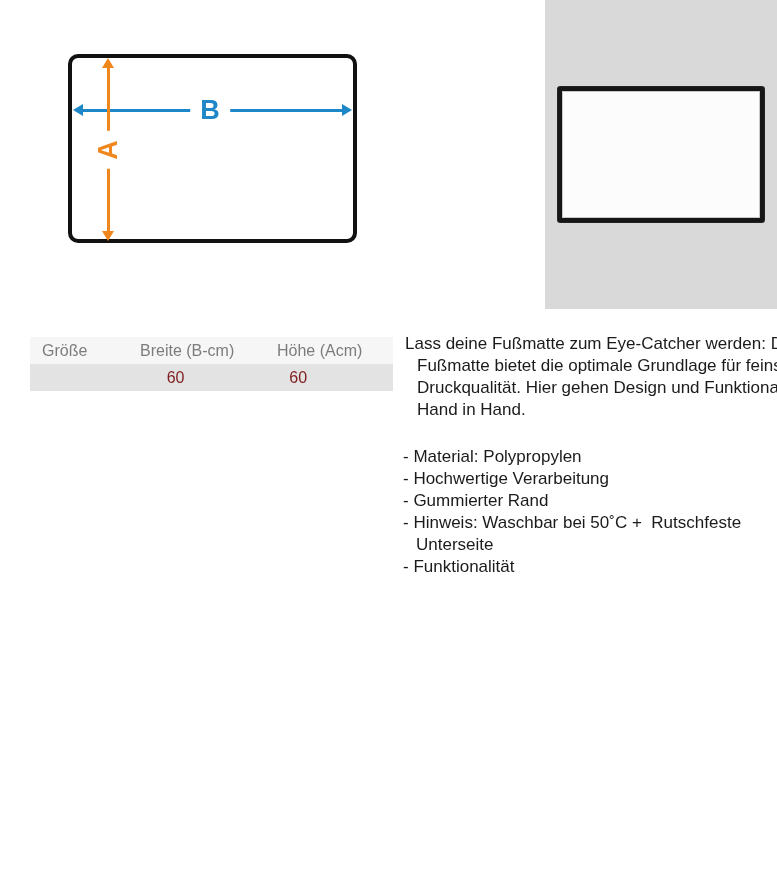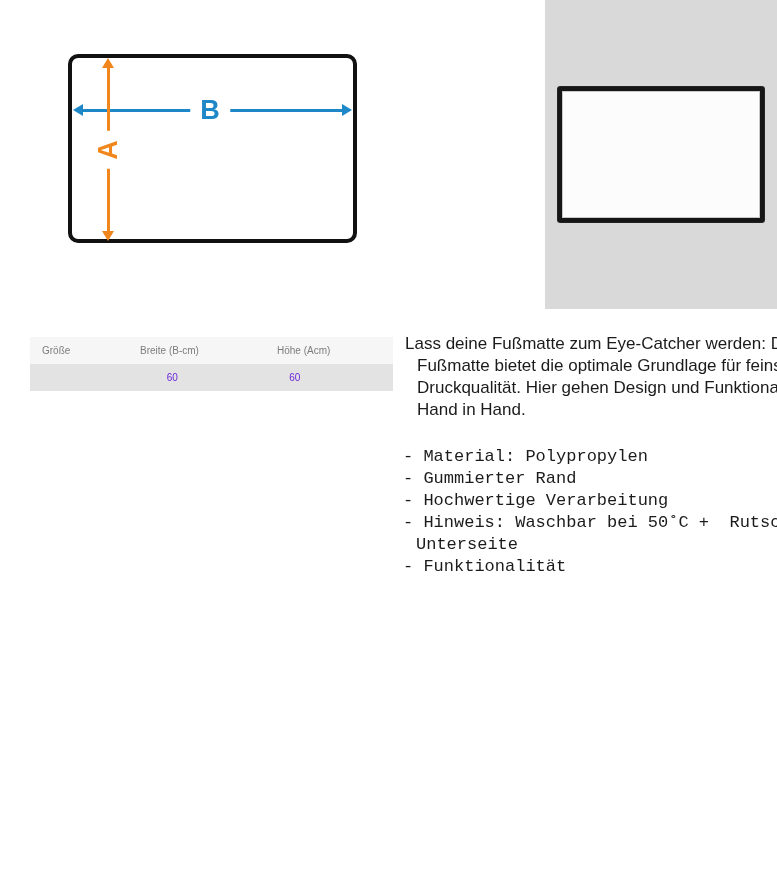--- a/index.html
+++ b/index.html
@@ -116,51 +116,50 @@
     width: 100%; height: 100%;
     background: #fcfcfc;
     border: 1px solid #c9c9c9;
   }
 
   
   .size-table {
     position: absolute;
     left: 30px; top: 337px;
     width: 363px;
-    font-size: 10px;
+    font-size: 16px;
     color: #757575;
   }
   .t-row {
     display: flex;
     height: 27px;
     align-items: center;
   }
   .t-head { background: #f6f6f6; color: #7c7c7c; }
-  .t-data { background: #e3e3e3; color: #6d28d9; padding-left: 37px; }
+  .t-data { background: #e3e3e3; color: #7f1d1d; padding-left: 37px; }
   .t-cell-1 { width: 110px; padding-left: 12px; }
   .t-cell-2 { width: 137px; }
   .t-cell-3 { width: 116px; }
 
   
   .description {
     position: absolute;
     left: 403px; top: 333px;
     width: 374px;
     color: #1b1b1b;
     font-size: 17px;
     line-height: 22px;
   }
   .intro {
     white-space: pre;
     padding-left: 14px;
     text-indent: -12px;
   }
   .features {
     margin-top: 25px;
-    font-family: Liberation Mono, monospace;
   }
   .feature {
     white-space: pre;
     padding-left: 13px;
     text-indent: -13px;
     line-height: 22px;
   }
 </style>
 </head>
 <body>
@@ -200,21 +199,21 @@
     </div>
   </div>
 
   <div class="description">
     <div class="intro">Lass deine Fußmatte zum Eye-Catcher werden: Diese
 Fußmatte bietet die optimale Grundlage für feinste
 Druckqualität. Hier gehen Design und Funktionalität
 Hand in Hand.</div>
     <div class="features">
       <div class="feature">- Material: Polypropylen</div>
+      <div class="feature">- Hochwertige Verarbeitung</div>
       <div class="feature">- Gummierter Rand</div>
-      <div class="feature">- Hochwertige Verarbeitung</div>
       <div class="feature">- Hinweis: Waschbar bei 50˚C +  Rutschfeste
 Unterseite</div>
       <div class="feature">- Funktionalität</div>
     </div>
   </div>
 
 </div>
 
 </body></html>

